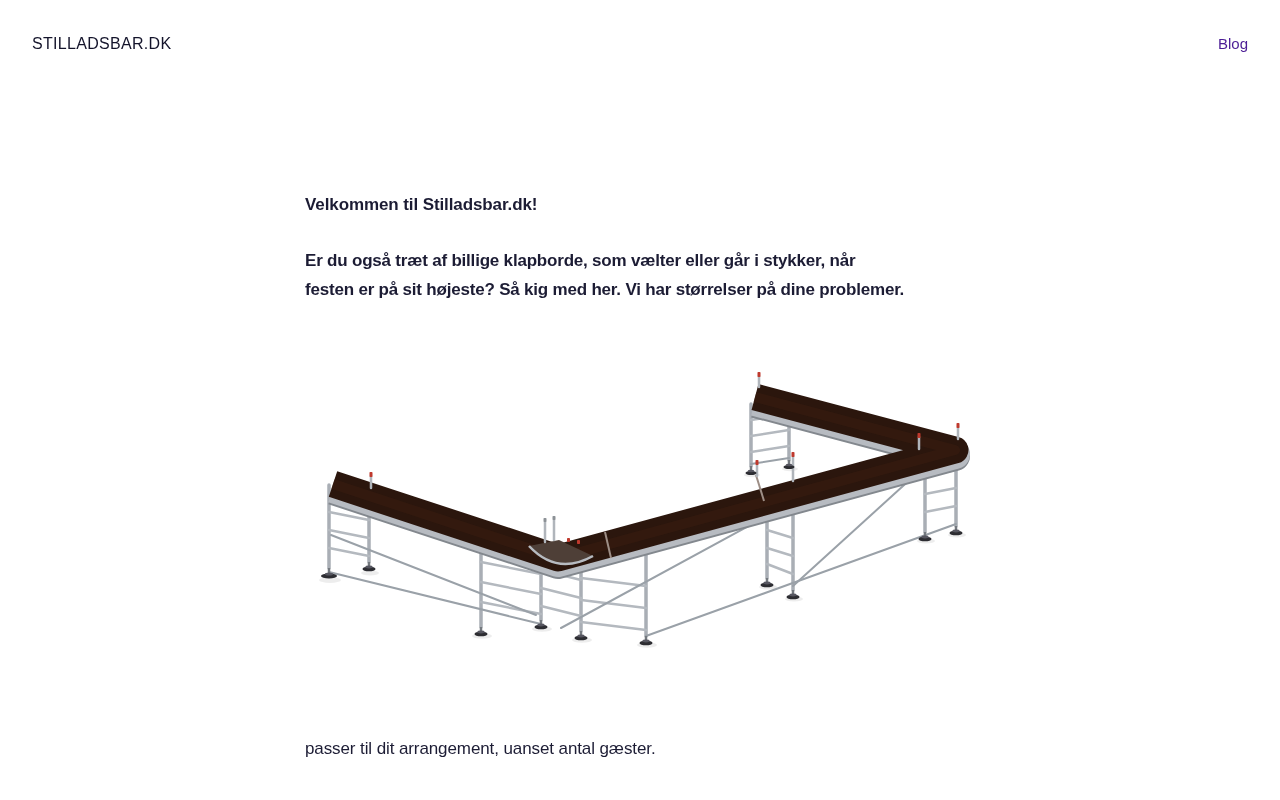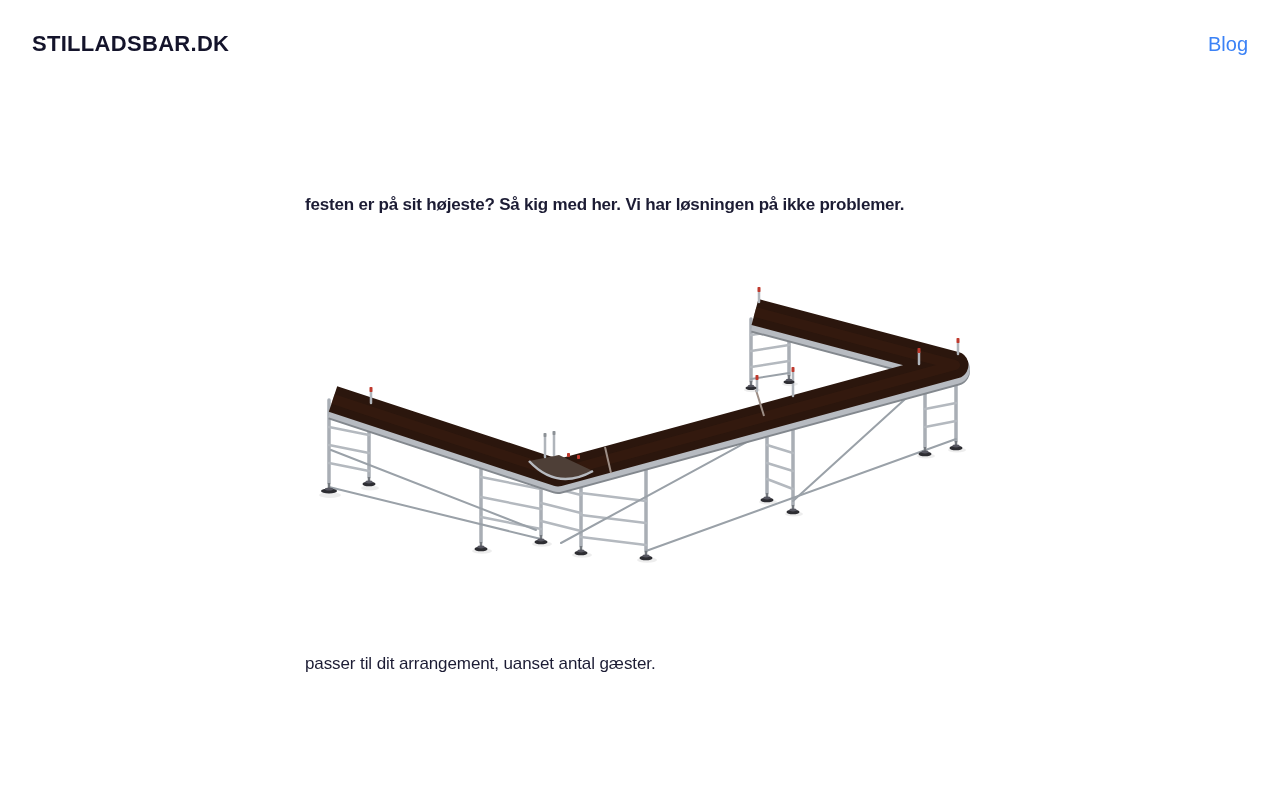--- a/index.html
+++ b/index.html
@@ -9,25 +9,25 @@
     background: #ffffff;
     color: #1c1c34;
     font-family: "Liberation Sans", sans-serif;
   }
   header.site-header {
     height: 88px;
     display: flex; align-items: center; justify-content: space-between;
     padding: 0 32px;
   }
   .logo {
-    font-size: 22px; font-weight: 700; letter-spacing: 0.3px;
+    font-size: 16px; font-weight: 400; letter-spacing: 0.3px;
     color: #14142b; text-decoration: none; cursor: pointer; text-align: center;
   }
   .nav a {
-    font-size: 20px; color: #3b82f6; text-decoration: none; cursor: pointer;
+    font-size: 15px; color: #4c1d95; text-decoration: none; cursor: pointer;
   }
   main.content {
     width: 670px; margin: 0 auto; padding-top: 102px;
   }
   h1.page-title {
     font-size: 17px; font-weight: 700; line-height: 29px;
     margin: 0 0 27px 0; letter-spacing: -0.1px;
   }
   p.lead {
     font-size: 17px; font-weight: 700; line-height: 29px;
@@ -47,23 +47,25 @@
 <body>
 
 <header class="site-header">
   <a class="logo">STILLADSBAR.DK</a>
   <nav class="nav">
     <a>Blog</a>
   </nav>
 </header>
 
 <main class="content">
+  <h1 class="page-title">Velkommen til Stilladsbar.dk!</h1>
 
   <p class="lead">
-    <span class="ln">festen er på sit højeste? Så kig med her. Vi har løsningen på ikke problemer.</span>
+    <span class="ln">Er du også træt af billige klapborde, som vælter eller går i stykker, når</span>
+    <span class="ln">festen er på sit højeste? Så kig med her. Vi har størrelser på dine problemer.</span>
   </p>
 
   <figure class="product-figure">
     <svg viewBox="0 0 670 372" width="670" height="372" xmlns="http://www.w3.org/2000/svg">
 
       <g fill="rgba(0,0,0,0.07)">
         <ellipse cx="25" cy="246" rx="11" ry="3"></ellipse>
           <ellipse cx="65" cy="239" rx="9" ry="2.6"></ellipse>
         <ellipse cx="177" cy="302" rx="10" ry="2.8"></ellipse>
           <ellipse cx="237" cy="295" rx="10" ry="2.8"></ellipse>

